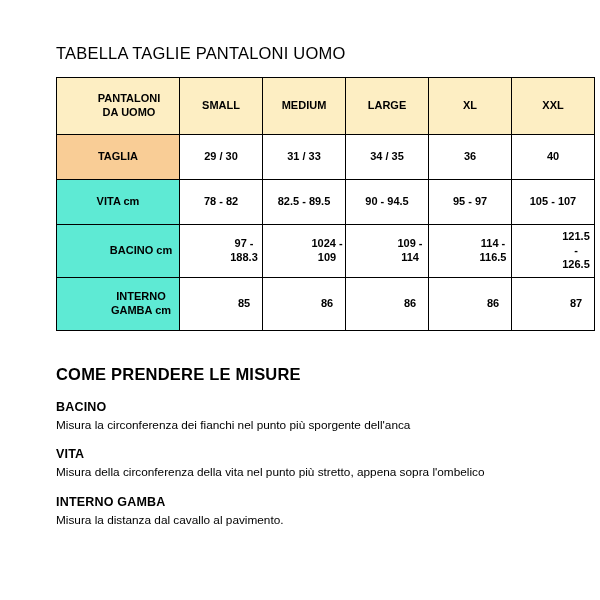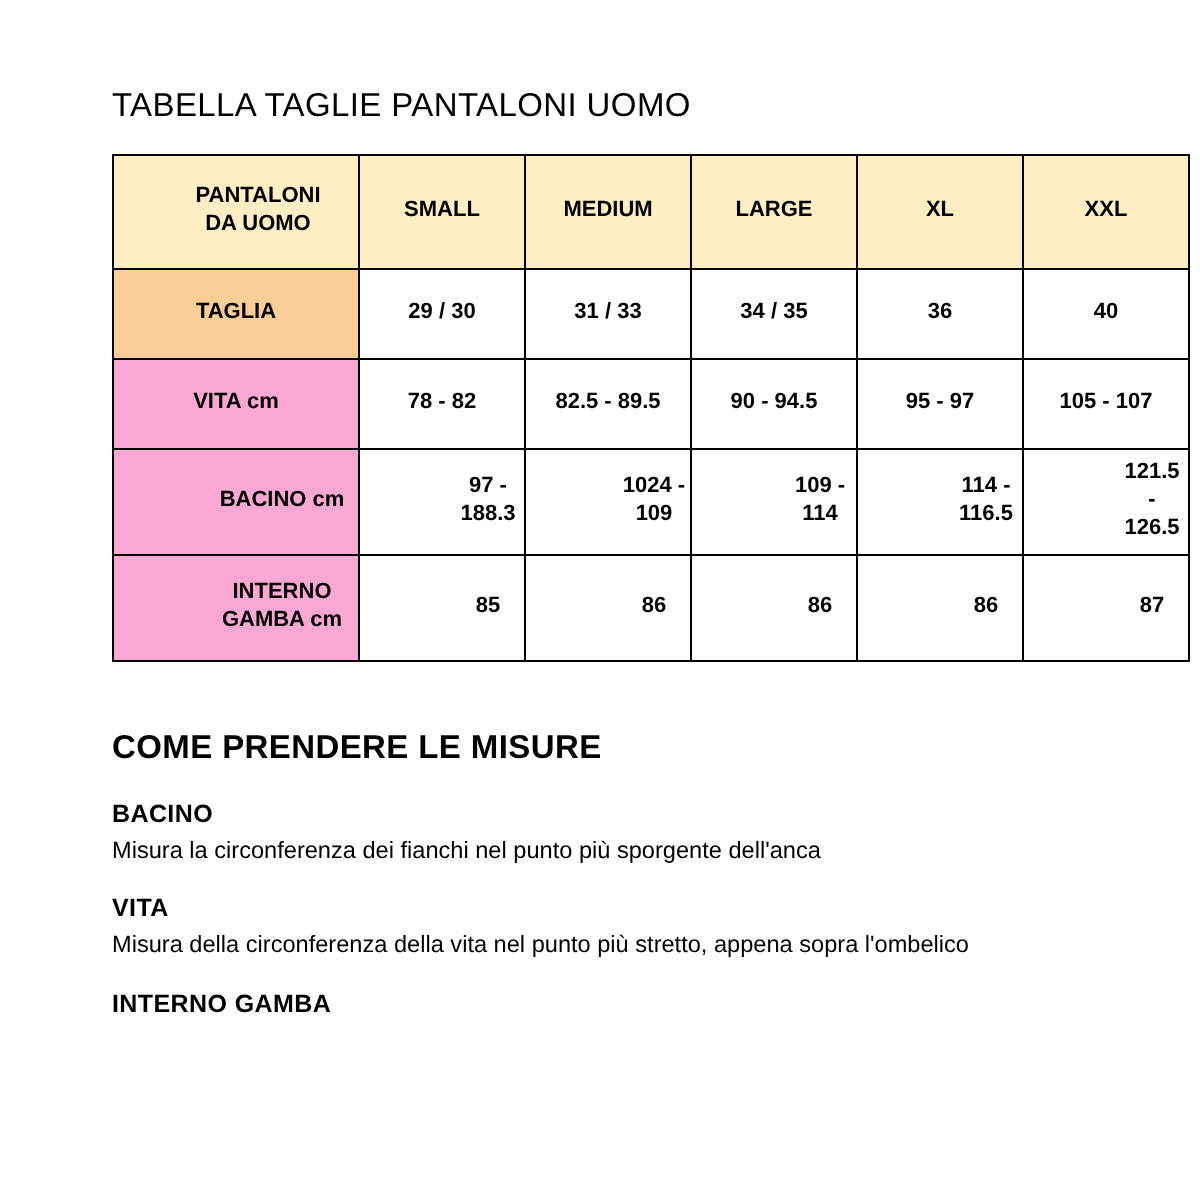--- a/index.html
+++ b/index.html
@@ -49,21 +49,21 @@
   }
   thead th {
     background: #fdeec3;
     height: 48px;
   }
   thead th.corner {
     background: #fdeec3;
     padding-left: 24px;
   }
   tbody td.rowhead {
-    background: #f9a8d4;
+    background: #5eead4;
   }
   tbody tr.taglia-row td.rowhead {
     background: #f9cd96;
   }
   tbody td {
     height: 36px;
     background: #ffffff;
     margin-left: 16px;
   }
   tbody tr.tall td {
@@ -159,15 +159,16 @@
     <p class="measure-desc">Misura la circonferenza dei fianchi nel punto più sporgente dell'anca</p>
   </div>
 
   <div class="measure-block">
     <p class="measure-term">VITA</p>
     <p class="measure-desc">Misura della circonferenza della vita nel punto più stretto, appena sopra l'ombelico</p>
   </div>
 
   <div class="measure-block">
     <p class="measure-term">INTERNO GAMBA</p>
+    <p class="measure-desc">Misura la distanza dal cavallo al pavimento.</p>
   </div>
 
 </div>
 
 </body></html>

